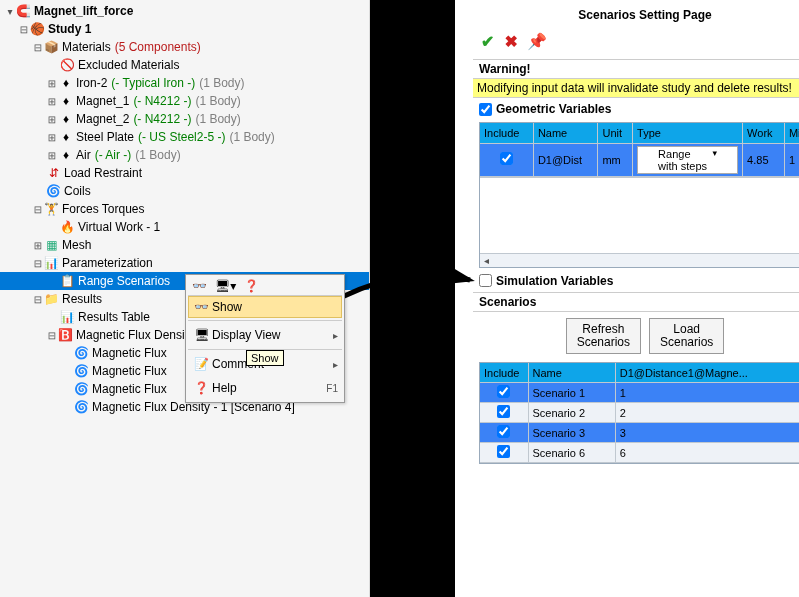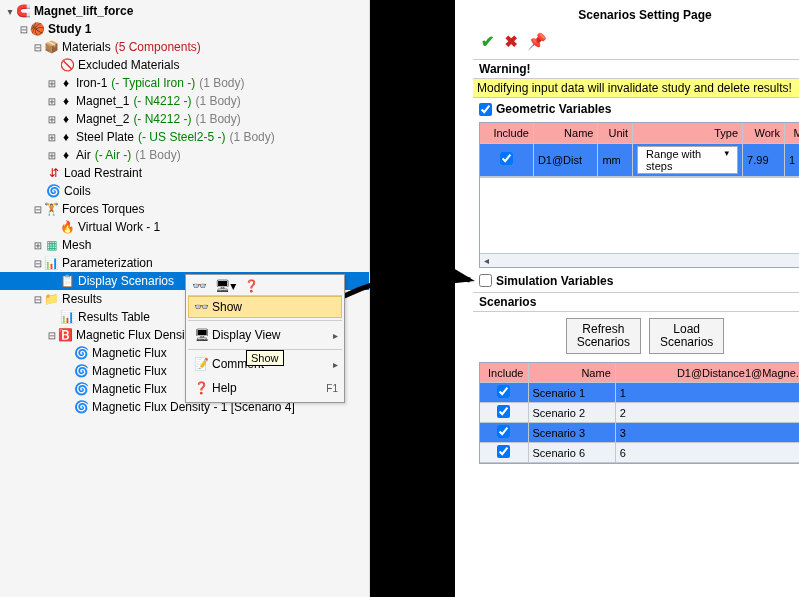--- a/index.html
+++ b/index.html
@@ -150,29 +150,29 @@
     }
     .geo th, .geo td, .scen th, .scen td {
       border-right: 1px solid #c0c8d0;
       border-bottom: 1px solid #c0c8d0;
       padding: 2px 4px;
       text-align: left;
       height: 20px;
       background: #3b82f6;
     }
     .geo th, .scen th {
-      background: #fca5a5;
+      background: #0ea5e9;
       font-weight: normal;
-      text-align: right;
+      text-align: left;
     }
     .scen tr:nth-child(even) td { background: #eef2f7; }
     .dropdown {
       display: inline-flex;
       border: 1px solid #aaa;
-      padding: 1px 8px;
+      padding: 1px 20px;
       width: 100%;
       align-items: flex-start;
       justify-content: space-between;
       background: #fff;
     }
     .btn {
       border: 1px solid #999;
       background: #f4f4f4;
       padding: 4px 10px;
       cursor: pointer;
@@ -211,21 +211,21 @@
     </div>
     <div class="tree-row">
       <span class="indent" style="width:56px"></span>
       <span class="treeicon">🚫</span>
       <span class="label">Excluded Materials</span>
     </div>
     <div class="tree-row">
       <span class="indent" style="width:42px"></span>
       <span class="twisty">⊞</span>
       <span class="treeicon">♦</span>
-      <span class="label">Iron-1</span>
+      <span class="label">Iron-2</span>
       <span class="secondary">(- Typical Iron -)</span>
       <span class="gray">(1 Body)</span>
     </div>
     <div class="tree-row">
       <span class="indent" style="width:42px"></span>
       <span class="twisty">⊞</span>
       <span class="treeicon">♦</span>
       <span class="label">Magnet_1</span>
       <span class="secondary">(- N4212 -)</span>
       <span class="gray">(1 Body)</span>
@@ -283,21 +283,21 @@
     </div>
     <div class="tree-row">
       <span class="indent" style="width:28px"></span>
       <span class="twisty">⊟</span>
       <span class="treeicon">📊</span>
       <span class="label">Parameterization</span>
     </div>
     <div class="tree-row sel">
       <span class="indent" style="width:56px"></span>
       <span class="treeicon">📋</span>
-      <span class="label">Display Scenarios</span>
+      <span class="label">Range Scenarios</span>
     </div>
     <div class="tree-row">
       <span class="indent" style="width:28px"></span>
       <span class="twisty">⊟</span>
       <span class="treeicon">📁</span>
       <span class="label">Results</span>
     </div>
     <div class="tree-row">
       <span class="indent" style="width:56px"></span>
       <span class="treeicon">📊</span>
@@ -405,21 +405,21 @@
         <th>Mi</th>
       </tr>
       <tr>
         <td style="text-align:center"><input type="checkbox" checked="" style=""></td>
         <td>D1@Dist</td>
         <td>mm</td>
         <td><span class="dropdown">
                 <span>Range with steps</span>
                 <span style="font-size:9px">▾</span>
               </span></td>
-        <td>7.99</td>
+        <td>4.85</td>
         <td>1</td>
       </tr>
     </tbody>
       </table>
     <div style="height:90px;border-top:1px solid #c0c8d0;position:relative">
       <div style="position:absolute;bottom:0;left:0;right:0;height:14px;background:#eef2f7;border-top:1px solid #c0c8d0;display:flex;align-items:center">
         <span class="chev" style="padding:0 4px">◂</span>
         <span style="flex:1"></span>
         <span class="chev" style="padding:0 4px">▸</span>
       </div>

